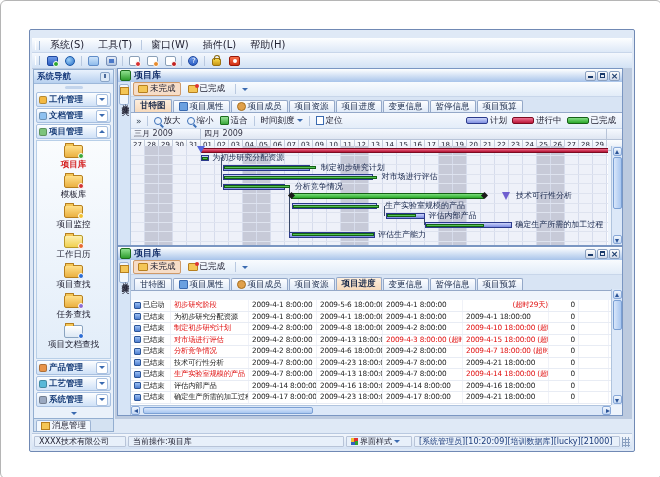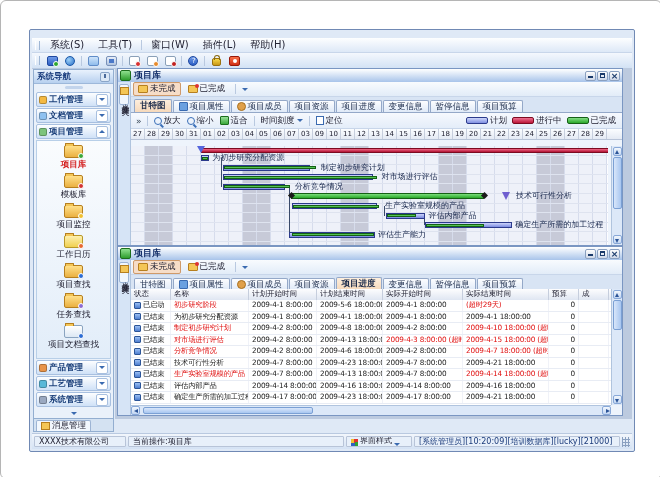--- a/index.html
+++ b/index.html
@@ -166,21 +166,21 @@
   .td.red{color:#e01010}
   .td.c0{display:flex;align-items:center;gap:2px}
   .td.num{text-align:right;padding-right:3px}
   .stic{width:7px;height:7px;flex:none;background:linear-gradient(#9cc0f4,#4f7fd0);border:1px solid #2c5598;border-radius:1px;box-sizing:border-box}
   
   .statusbar{position:absolute;left:2px;bottom:2px;right:2px;height:15px;background:linear-gradient(#f2f6fc,#d4e2f4);
              border-top:1px solid #b9c9e0;display:flex;align-items:center;font-size:8px;color:#223;gap:2px;padding:0 2px}
   .sbcell{height:11px;line-height:10px;border:1px solid #b8c4d8;border-radius:1px;background:#e8f0fa;padding:0 4px;white-space:nowrap;overflow:hidden;box-sizing:border-box}
   .c-company{width:92px}
   .c-op{flex:1}
-  .c-style{display:flex;align-items:flex-end;gap:2px;width:66px}
+  .c-style{display:flex;align-items:center;gap:2px;width:66px}
   .c-session{width:206px;color:#1a3a7a}
   .gridic{width:7px;height:7px;flex:none;background:conic-gradient(#e03030 0 25%,#30a030 0 50%,#3060c0 0 75%,#f0c030 0)}
   .grip2{width:8px;height:10px;background-image:radial-gradient(circle,#8aa0c0 1px,transparent 1.3px);background-size:3px 3px;background-position:bottom right}
 </style>
 </head>
 <body>
 
 <div id="app">
  <div class="win">
 
@@ -427,20 +427,24 @@
                 <span class="leg">
                   <span class="legsw sw-active"></span>
                   <span>进行中</span>
                 </span>
                 <span class="leg">
                   <span class="legsw sw-done"></span>
                   <span>已完成</span>
                 </span>
               </span>
         </div>
+        <div class="gmonths" id="gmonths">
+              <span class="gm" style="width: 70px;">三月 2009</span>
+              <span class="gm" style="width: 406px;">四月 2009</span>
+            </div>
         <div class="gdays" id="gdays">
               <span class="gd">27</span>
               <span class="gd we">28</span>
               <span class="gd we">29</span>
               <span class="gd">30</span>
               <span class="gd">31</span>
               <span class="gd">01</span>
               <span class="gd">02</span>
               <span class="gd">03</span>
               <span class="gd we">04</span>
@@ -608,41 +612,31 @@
               <span class="ptab">
                 <span>变更信息</span>
               </span>
               <span class="ptab">
                 <span>暂停信息</span>
               </span>
               <span class="ptab">
                 <span>项目预算</span>
               </span>
             </div>
-        <div class="thead" id="thead">
-              <span class="th" style="width: 40px;">状态</span>
-              <span class="th" style="width: 78px;">名称</span>
-              <span class="th" style="width: 68px;">计划开始时间</span>
-              <span class="th" style="width: 66px;">计划结束时间</span>
-              <span class="th" style="width: 80px;">实际开始时间</span>
-              <span class="th" style="width: 86px;">实际结束时间</span>
-              <span class="th" style="width: 30px;">预算</span>
-              <span class="th" style="width: 30px;">成</span>
-            </div>
         <div class="tbody" id="tbody">
               <div class="trow">
                 <span class="td c0" style="width: 40px;">
                   <span class="stic"></span>
                   <span>已启动</span>
                 </span>
                 <span class="td red" style="width: 78px;">初步研究阶段</span>
                 <span class="td" style="width: 68px;">2009-4-1 8:00:00</span>
                 <span class="td" style="width: 66px;">2009-5-6 18:00:00</span>
                 <span class="td" style="width: 80px;">2009-4-1 8:00:00</span>
-                <span class="td red" style="width: 86px;">(超时29天)</span>
+                <span class="td red" style="width: 86px; text-align: right;">(超时29天)</span>
                 <span class="td num" style="width: 30px;">0</span>
                 <span class="td" style="width: 30px;"></span>
               </div>
               <div class="trow">
                 <span class="td c0" style="width: 40px;">
                   <span class="stic"></span>
                   <span>已结束</span>
                 </span>
                 <span class="td" style="width: 78px;">为初步研究分配资源</span>
                 <span class="td" style="width: 68px;">2009-4-1 8:00:00</span>

